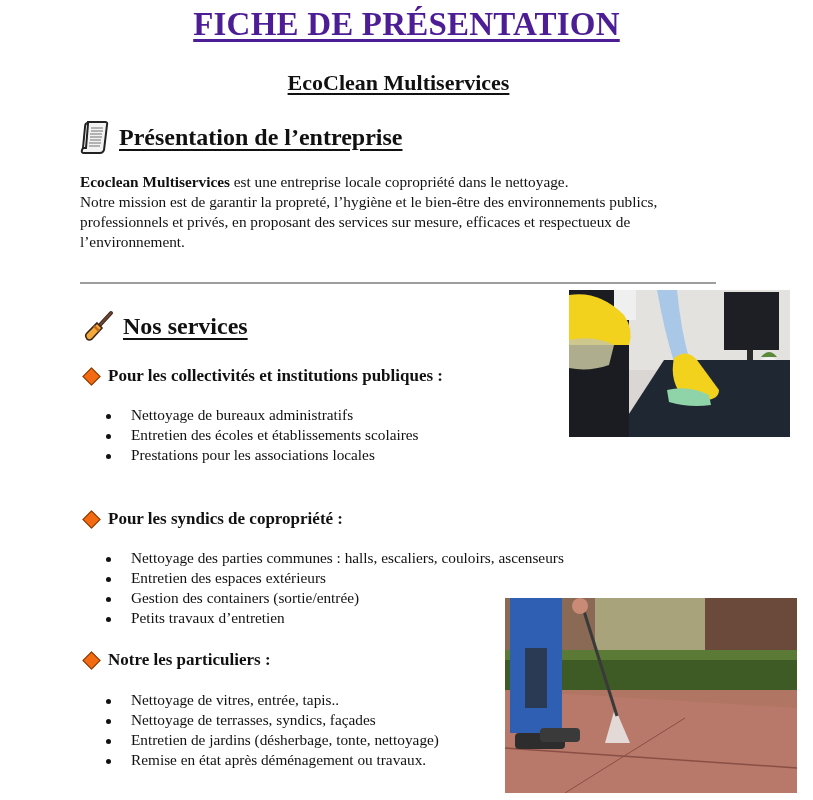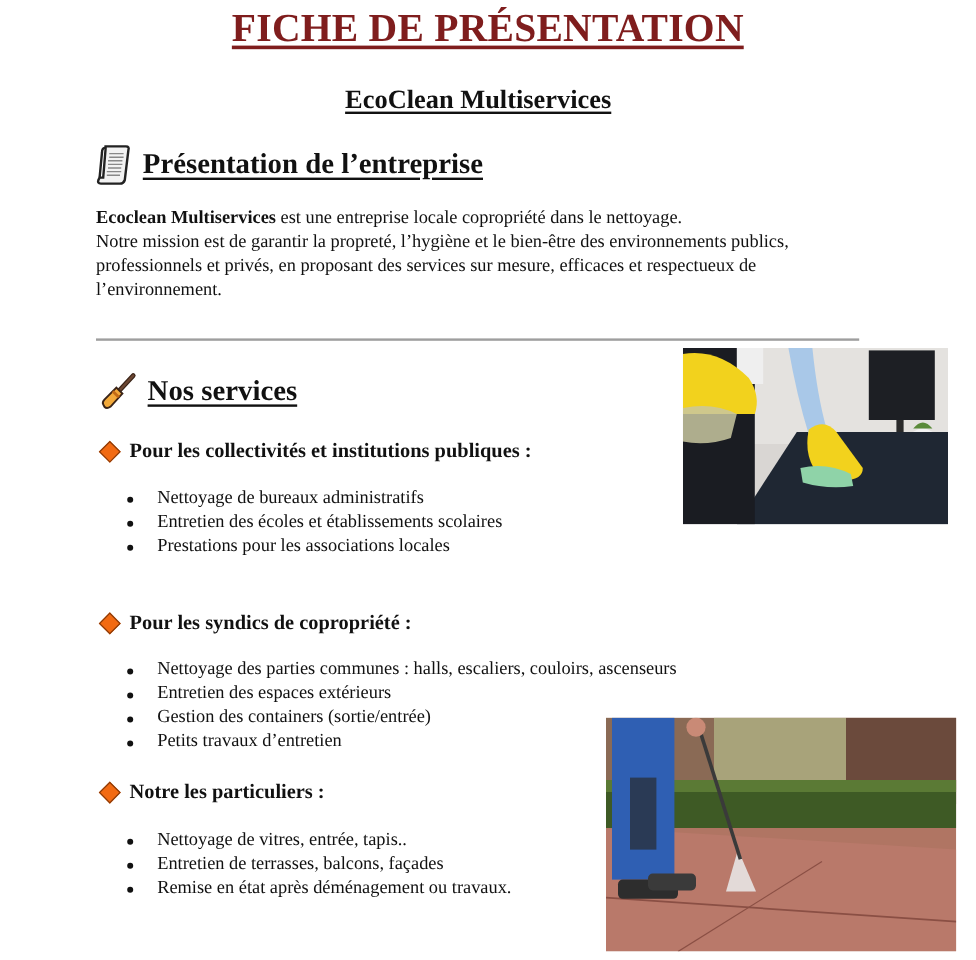--- a/index.html
+++ b/index.html
@@ -1,20 +1,20 @@
 <!DOCTYPE html>
 <html><head>
 <meta charset="utf-8">
 <style>
   html, body { margin: 0; padding: 0; background: #ffffff; }
   body { width: 813px; height: 800px; position: relative; overflow: hidden;
          font-family: "Liberation Serif", "DejaVu Serif", serif; color: #111; }
   .abs { position: absolute; }
   .title { left: 0; width: 813px; top: 6px; text-align: center; font-size: 33px; font-weight: bold;
-           color: #7f1d1d; text-decoration: underline; text-decoration-thickness: 3px; text-underline-offset: 4px; letter-spacing: 0.2px; }
+           color: #4c1d95; text-decoration: underline; text-decoration-thickness: 3px; text-underline-offset: 4px; letter-spacing: 0.2px; }
   .subtitle { left: 0; width: 797px; top: 70px; text-align: center; font-size: 22px; font-weight: bold;
               text-decoration: underline; text-decoration-thickness: 2px; text-underline-offset: 3px; }
   .h2 { font-size: 24px; font-weight: bold; text-decoration: underline; text-decoration-thickness: 2px; text-underline-offset: 4px; }
   .para { left: 80px; top: 172px; width: 650px; font-size: 15.3px; line-height: 20px; }
   .para b { font-weight: bold; }
   .divider { left: 80px; top: 282px; width: 636px; height: 2px; background: #9e9e9e; }
   .h3 { font-size: 17px; font-weight: bold; display: flex; align-items: center; }
   .diamond { width: 11px; height: 11px; background: #f26a12; border: 1.5px solid #8a3a08;
              transform: rotate(45deg); margin-right: 10px; margin-left: 3px; }
   ul.svc { margin: 0; padding: 0; list-style: none; font-size: 15.3px; line-height: 20px; }
@@ -105,21 +105,22 @@
   <li>Gestion des containers (sortie/entrée)</li>
   <li>Petits travaux d’entretien</li>
 </ul>
 
 <div class="abs h3" style="left:82px; top:650px;">
   <span class="diamond"></span>
   <span>Notre les particuliers :</span>
 </div>
 <ul class="abs svc" style="left:101px; top:690px;">
   <li>Nettoyage de vitres, entrée, tapis..</li>
-  <li>Entretien de terrasses, balcons, façades</li>
+  <li>Nettoyage de terrasses, syndics, façades</li>
+  <li>Entretien de jardins (désherbage, tonte, nettoyage)</li>
   <li>Remise en état après déménagement ou travaux.</li>
 </ul>
 
 <div class="abs photo" style="left:505px; top:598px; width:292px; height:195px;">
   <svg width="292" height="195" viewBox="0 0 292 195">
     <rect width="292" height="195" fill="#b07563"></rect>
     <rect x="0" y="0" width="292" height="60" fill="#8a6a55"></rect>
     <rect x="90" y="0" width="110" height="60" fill="#a8a37a"></rect>
     <rect x="200" y="0" width="92" height="72" fill="#6b4a3c"></rect>
     <rect x="0" y="52" width="292" height="40" fill="#3e5a25"></rect>

